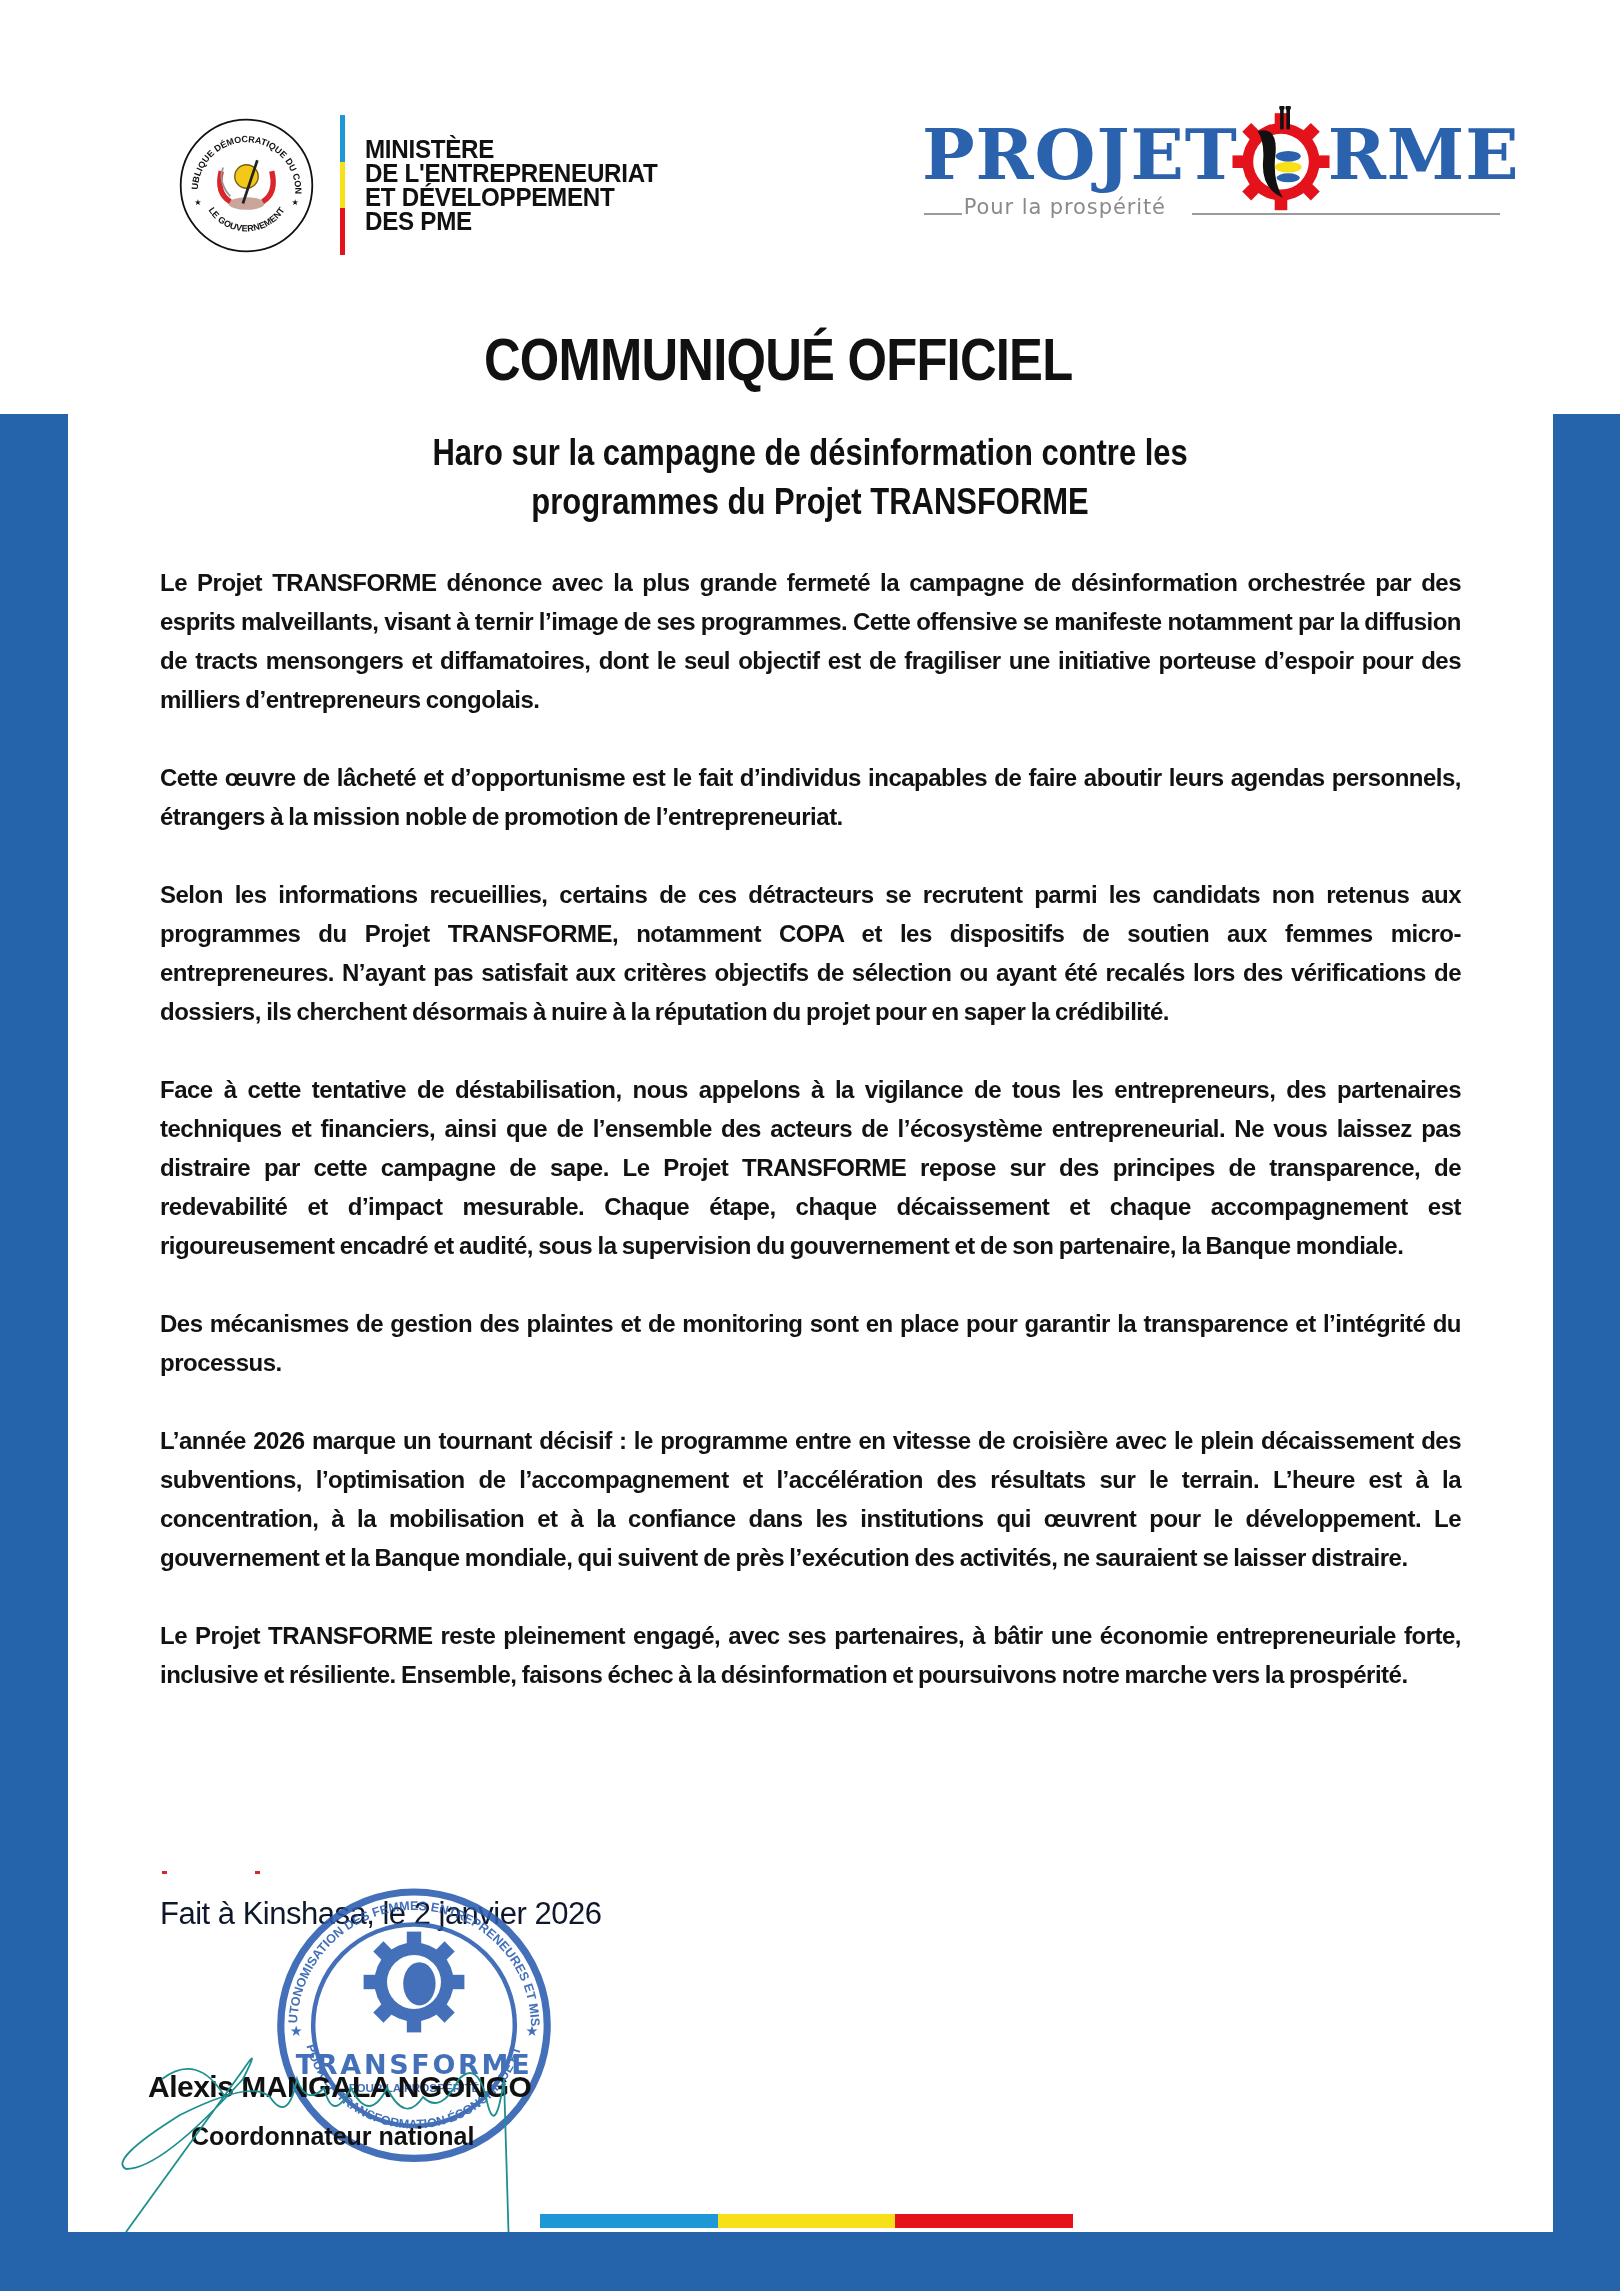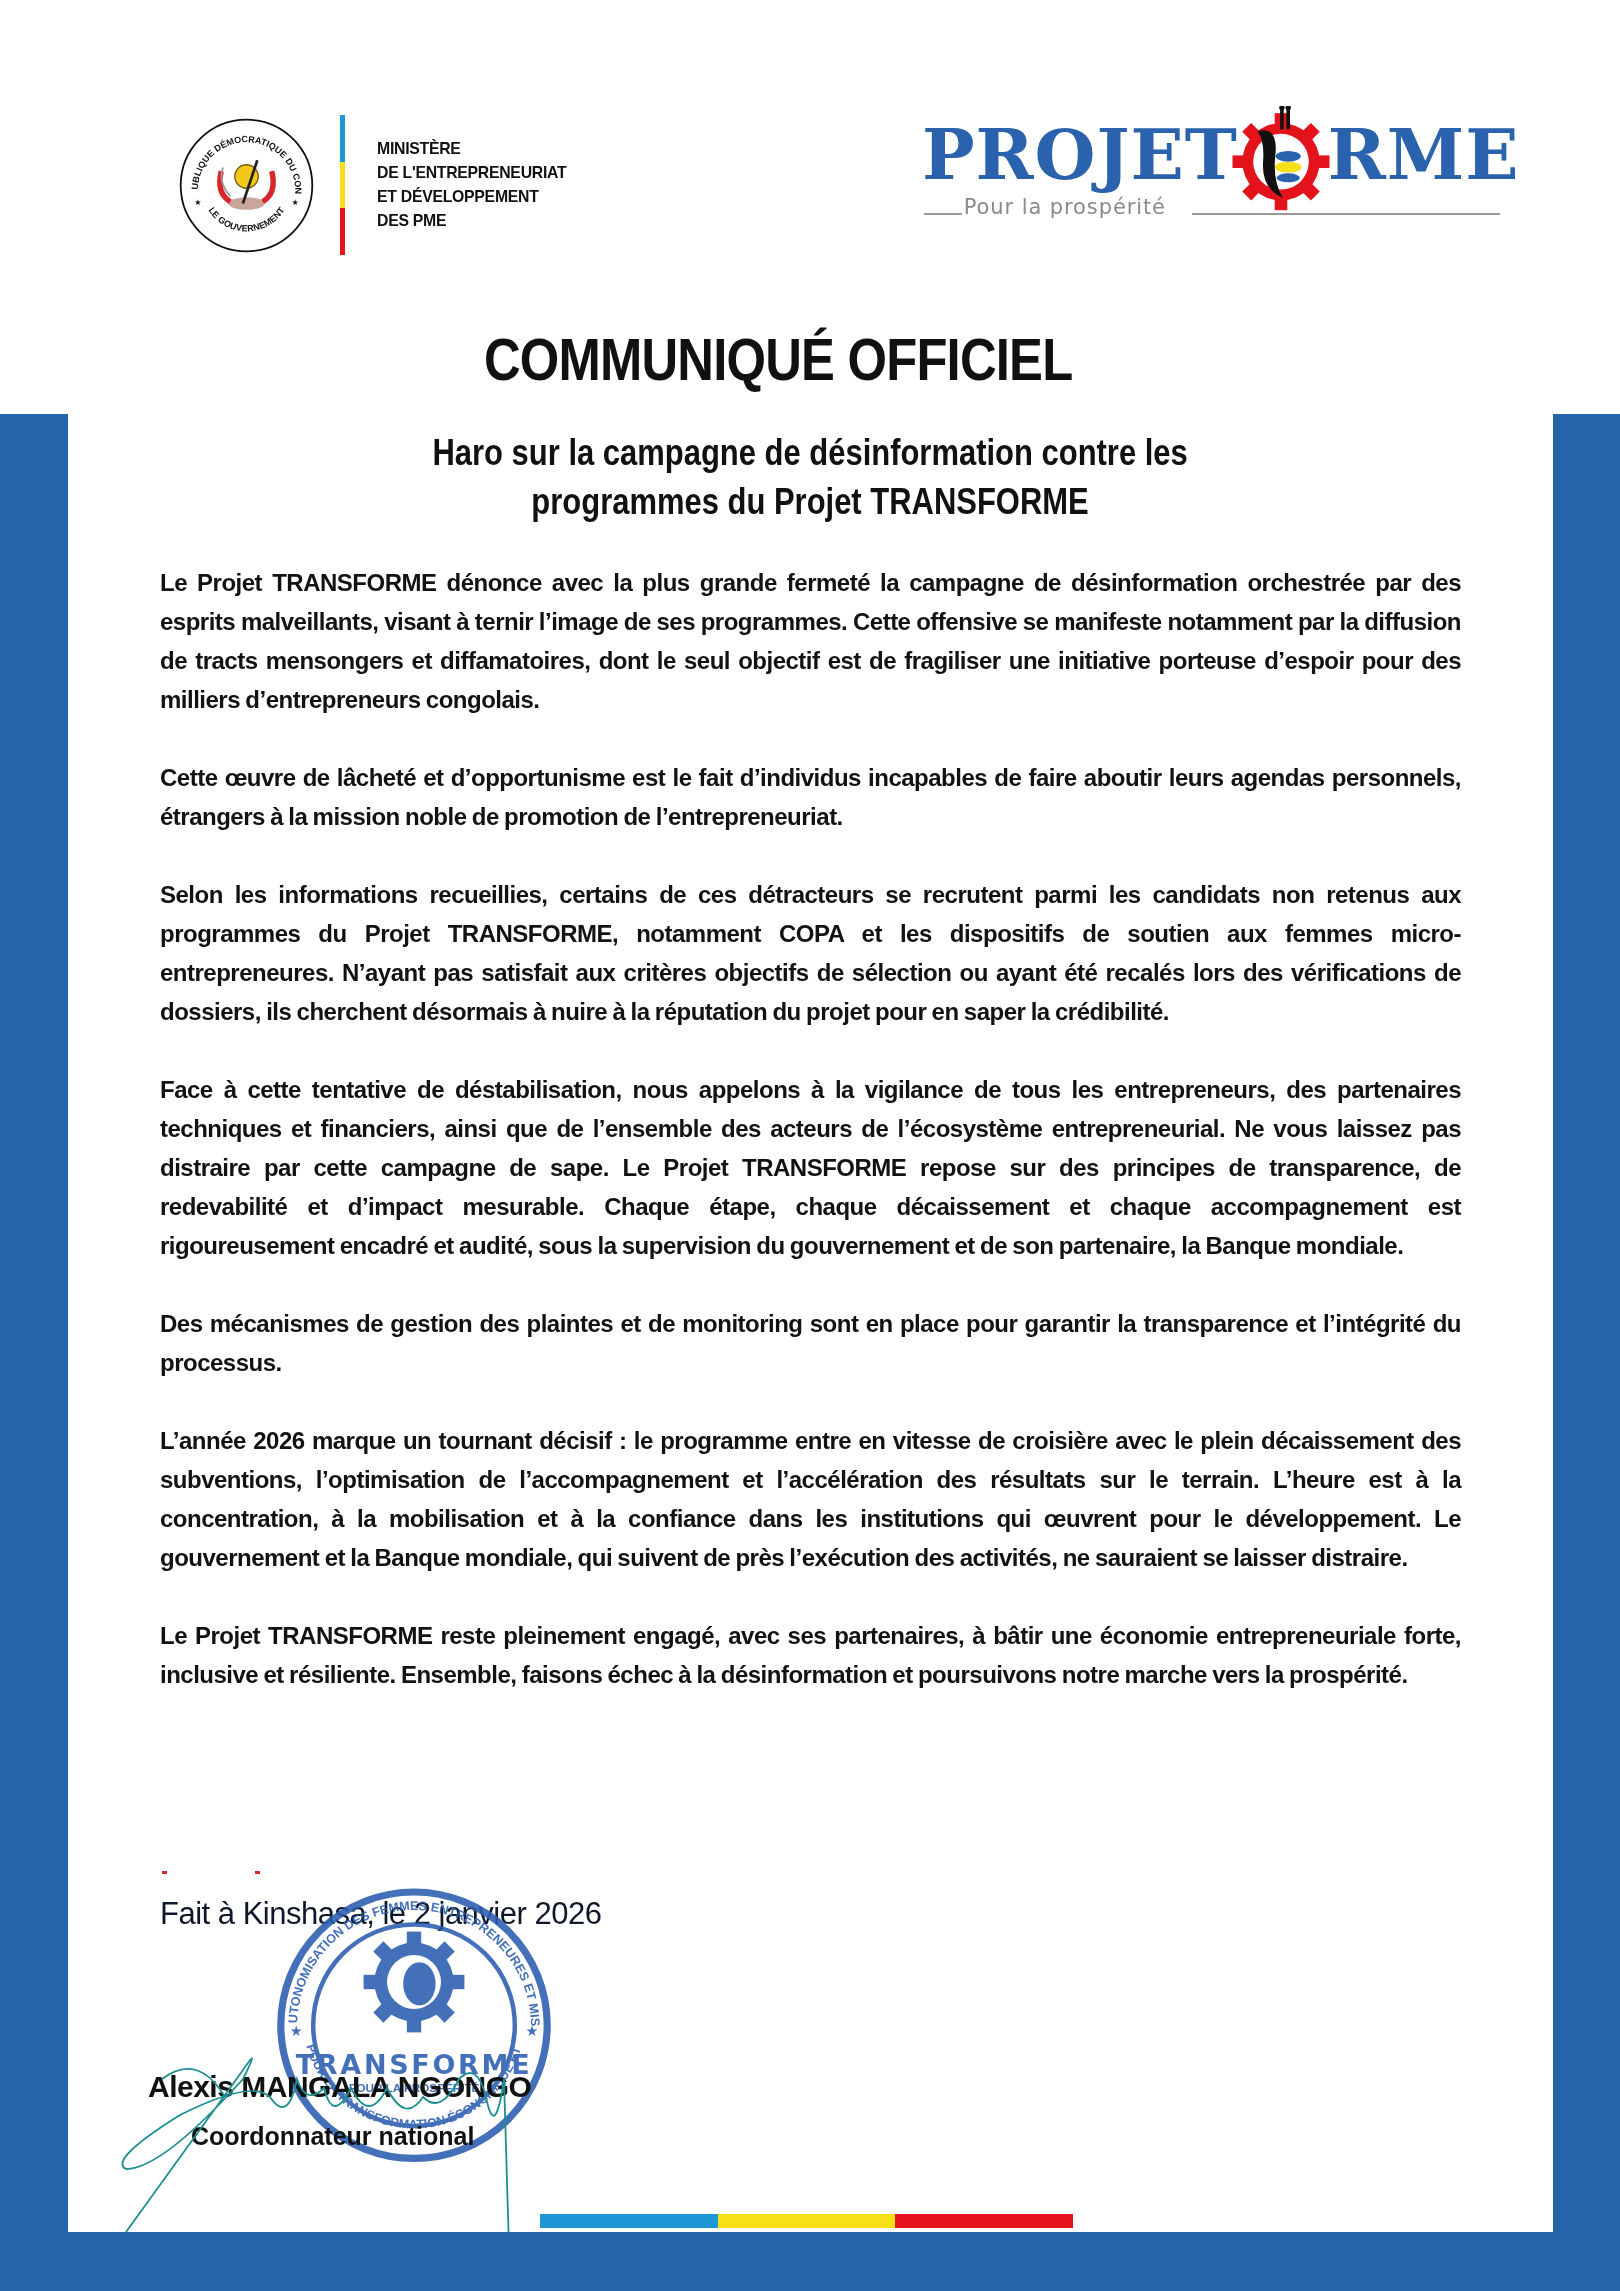--- a/index.html
+++ b/index.html
@@ -14,21 +14,21 @@
     .frame-bottom{ position: absolute; left: 0; top: 2232px; width: 1620px; height: 59px; background: #2563aa; }
     .tricolor { position: absolute; top: 2214px; left: 540px; width: 533px; height: 14.4px; display: flex; }
     .tricolor div { flex: 1; }
 
     
     .ministry { position: absolute; left: 178px; top: 115px; display: flex; align-items: center; }
     .seal { width: 137px; height: 137px; }
     .mvbar { width: 4.5px; height: 140px; margin-left: 25px; display: flex; flex-direction: column; }
     .mvbar div { flex: 1; }
     .ministry-text {
-      margin-left: 32px; font-weight: 700; font-size: 17px; line-height: 24px;
+      margin-left: 20px; font-weight: 700; font-size: 26px; line-height: 24px;
       font-family: "Liberation Sans", sans-serif; letter-spacing: -0.3px; color: #111;
     }
     .ministry-text div { transform: scaleX(0.93); transform-origin: left; white-space: nowrap; }
 
     .brand { position: absolute; left: 922px; top: 101px; width: 594px; height: 126px; }
     .brand-word {
       position: absolute; left: 0; top: 18px;
       font-family: "DejaVu Serif", "Liberation Serif", serif; font-weight: 700;
       font-size: 70px; line-height: 72px; color: #2a62ad; letter-spacing: 0.9px;
       white-space: nowrap;

